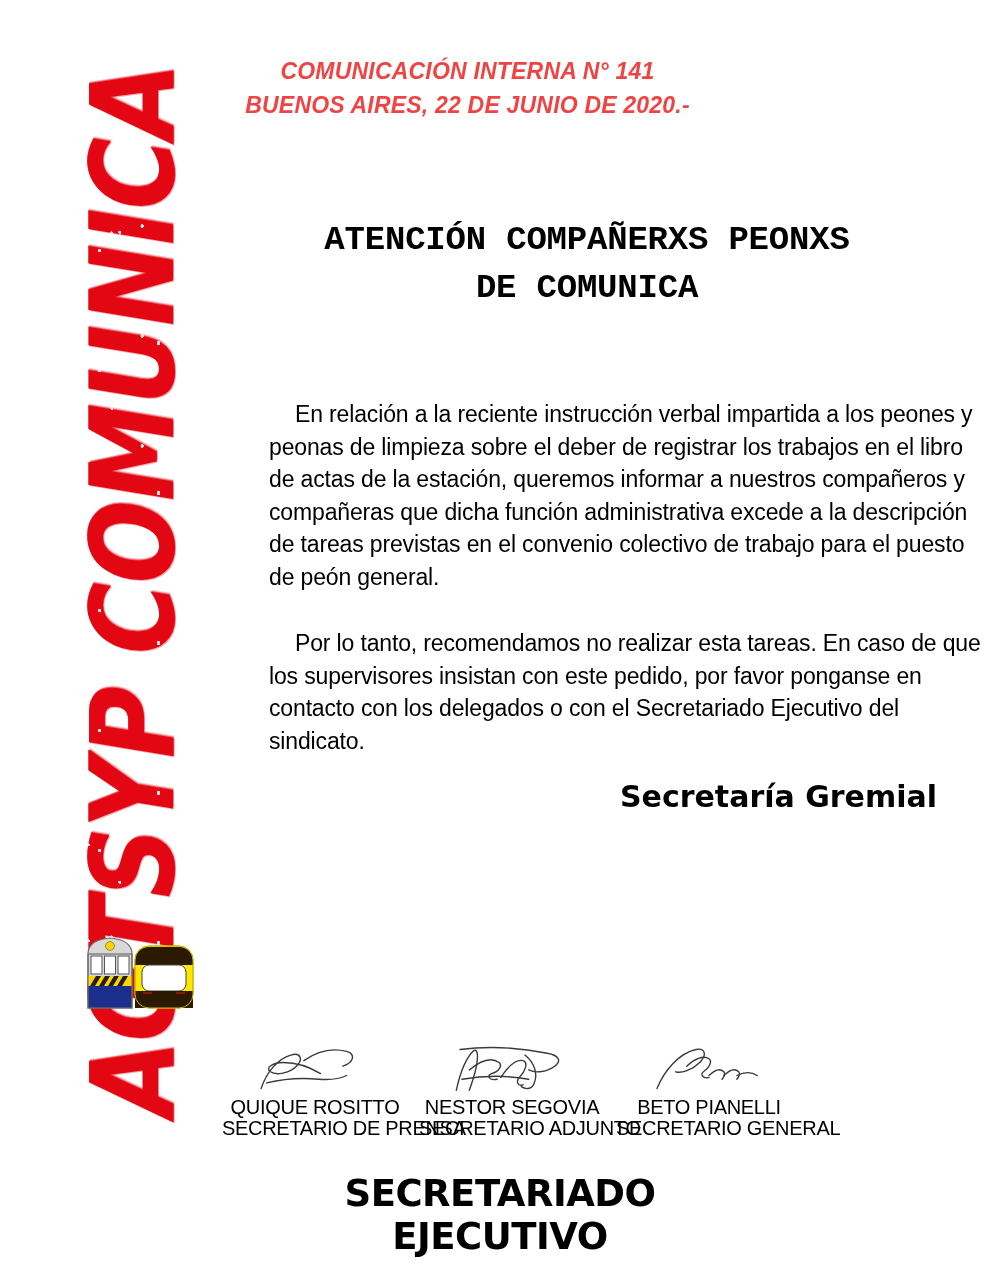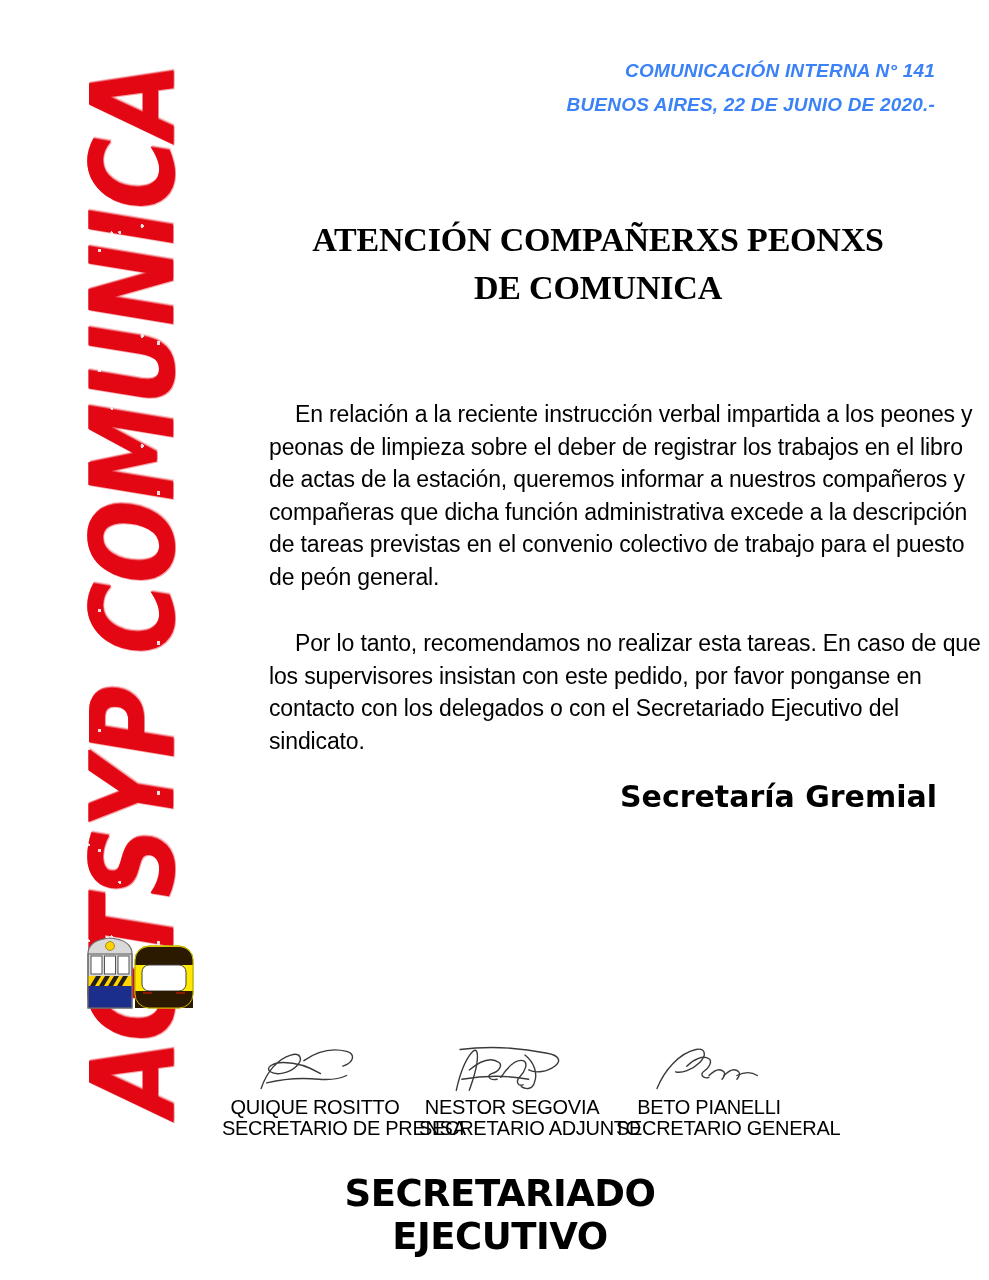--- a/index.html
+++ b/index.html
@@ -16,25 +16,25 @@
     font-family: "Liberation Sans", sans-serif;
     color: #000000;
   }
 
   
   #header-block {
     position: absolute;
     top: 54px;
     left: 0;
     width: 935px;
-    text-align: right;
-    color: #3b82f6;
+    text-align: center;
+    color: #ef4444;
     font-weight: bold;
     font-style: italic;
-    font-size: 19px;
+    font-size: 23px;
     line-height: 34px;
     letter-spacing: 0.2px;
   }
   #header-block .hdr-line { display: block; white-space: nowrap; }
 
   
   #logo-column {
     position: absolute;
     left: 58px;
     top: 150px;
@@ -95,25 +95,25 @@
     position: absolute;
     left: 80px;
     top: 932px;
     width: 120px;
     height: 82px;
   }
 
   
   #doc-title {
     position: absolute;
-    left: 248px;
+    left: 237px;
     top: 216px;
     width: 700px;
     text-align: center;
-    font-family: Liberation Serif, serif;
+    font-family: Liberation Mono, monospace;
     font-weight: bold;
     font-size: 34px;
     line-height: 48px;
     letter-spacing: -0.2px;
   }
   #doc-title .title-line { display: block; }
 
   #body-copy {
     position: absolute;
     left: 237px;

